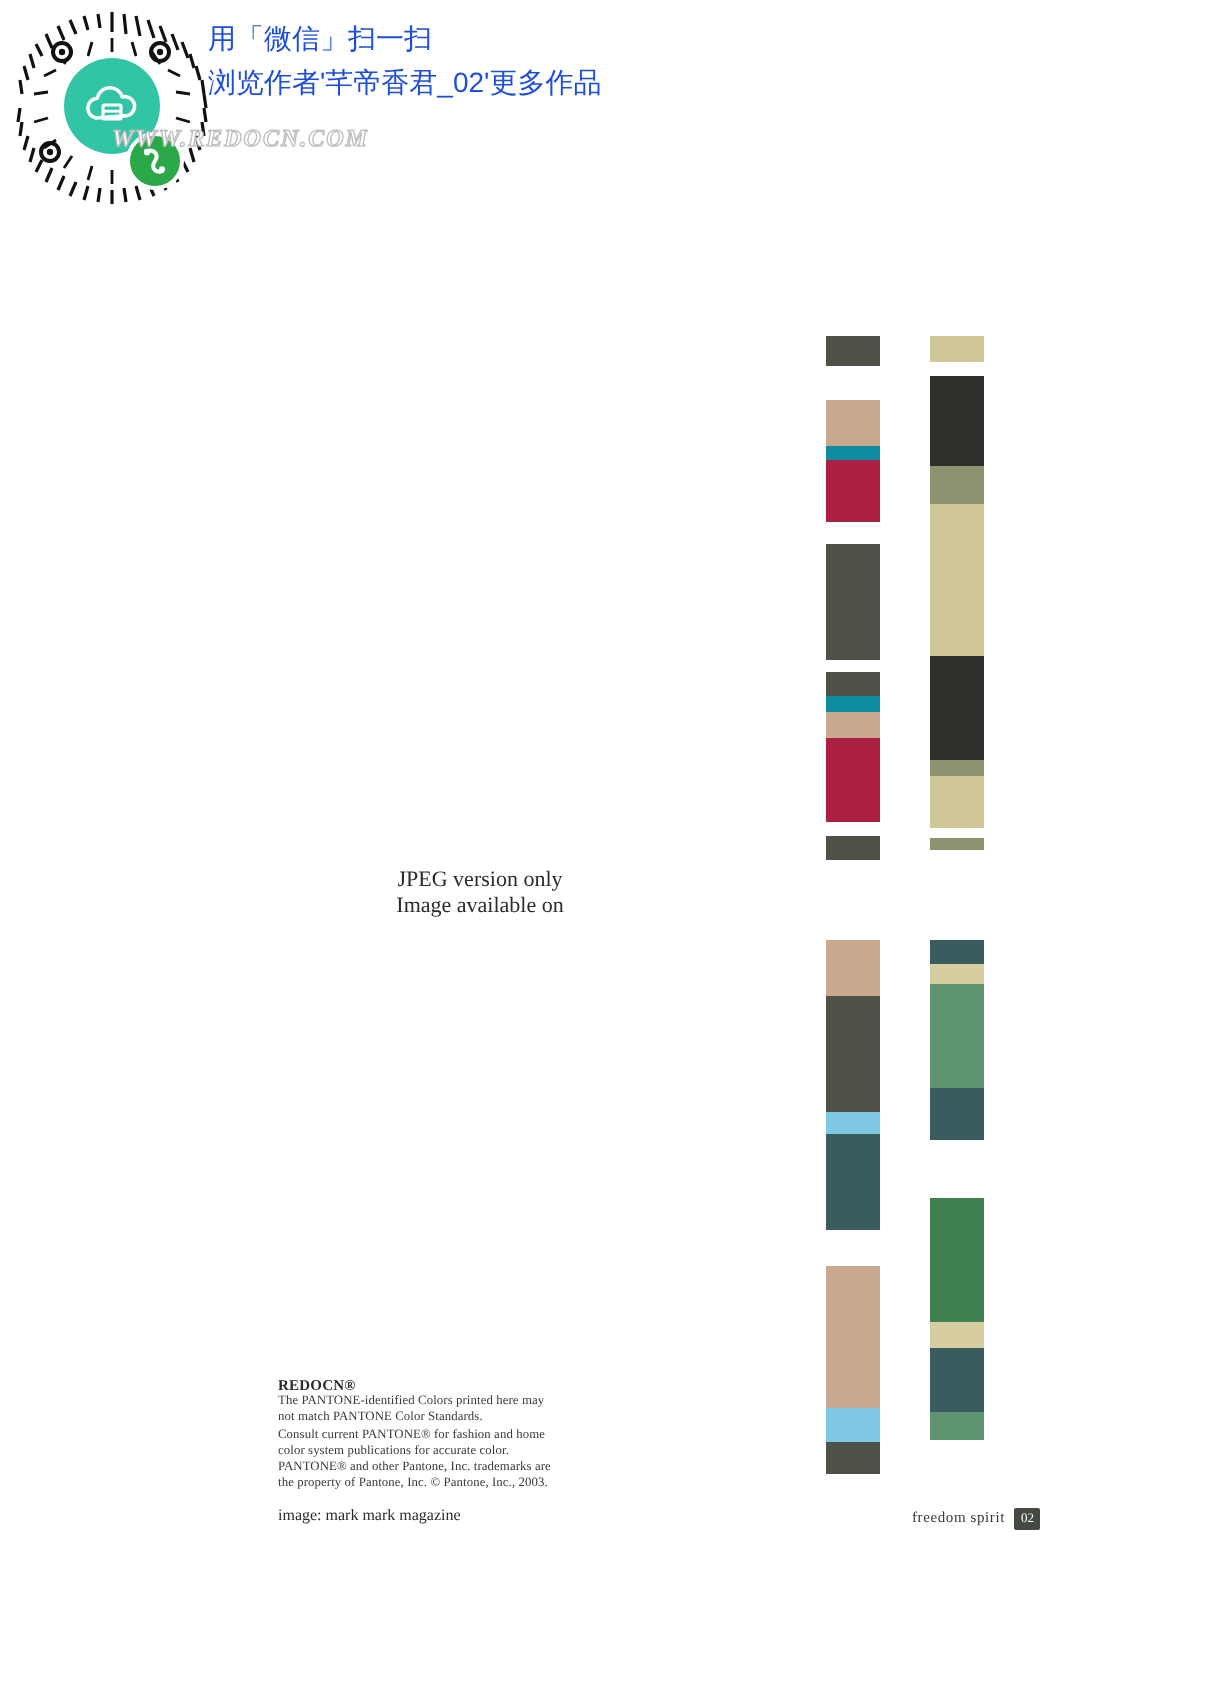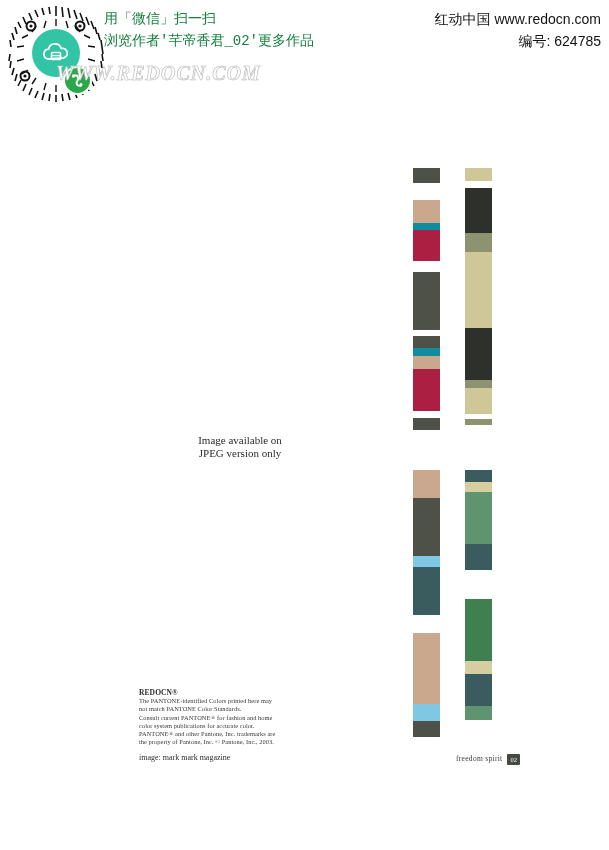--- a/index.html
+++ b/index.html
@@ -16,28 +16,28 @@
   .qr-rays{position:absolute;left:0;top:0;width:100px;height:100px;}
   .qr-core{position:absolute;left:26px;top:25px;width:48px;height:48px;
     border-radius:50%;background:#31c5a6;}
   .qr-cloud{position:absolute;left:37px;top:37px;width:26px;height:24px;}
   .qr-badge{position:absolute;left:57px;top:62px;width:25px;height:25px;
     border-radius:50%;background:#2ba84a;border:2px solid #ffffff;}
   .qr-badge-g{position:absolute;left:0;top:0;width:25px;height:25px;}
 
   .wm{position:absolute;left:56px;top:62px;
     font-family:"Liberation Serif", serif;
-    font-style:italic;font-weight:bold;font-size:20px;
+    font-style:italic;font-weight:bold;font-size:12px;
     letter-spacing:1px;color:#ffffff;
     -webkit-text-stroke:0.6px #bdbdbd;
     text-shadow:0 0 1px #c9c9c9;
     white-space:nowrap;}
 
   .hdr-left{position:absolute;left:104px;top:8px;width:290px;}
-  .hdr-left div{font-size:14px;line-height:22px;color:#15803d;white-space:nowrap;font-family:Liberation Mono, monospace;}
+  .hdr-left div{font-size:14px;line-height:22px;color:#1d4ed8;white-space:nowrap;}
 
   .hdr-right{position:absolute;right:8px;top:8px;text-align:right;}
   .hdr-right div{font-size:14px;line-height:22px;color:#111;white-space:nowrap;}
 
   
   .notice{position:absolute;left:0;top:434px;width:480px;text-align:center;}
   .notice div{font-family:"Liberation Serif", serif;font-size:11px;
     line-height:13px;color:#2b2b2b;}
 
   
@@ -157,29 +157,25 @@
     </div>
   </div>
 
   <div class="wm">WWW.REDOCN.COM</div>
 
   <div class="hdr-left">
     <div>用「微信」扫一扫</div>
     <div>浏览作者'芊帝香君_02'更多作品</div>
   </div>
 
-  <div class="hdr-right">
-    <div>红动中国 www.redocn.com</div>
-    <div>编号: 624785</div>
-  </div>
 </div>
 
 <div class="notice">
+  <div>JPEG version only</div>
   <div>Image available on</div>
-  <div>JPEG version only</div>
 </div>
 
 <div class="pantone">
   <div class="pt-title">REDOCN®</div>
   <div class="pt-line">The PANTONE-identified Colors printed here may</div>
   <div class="pt-line">not match PANTONE Color Standards.</div>
   <div class="pt-line">Consult current PANTONE® for fashion and home</div>
   <div class="pt-line">color system publications for accurate color.</div>
   <div class="pt-line">PANTONE® and other Pantone, Inc. trademarks are</div>
   <div class="pt-line">the property of Pantone, Inc. © Pantone, Inc., 2003.</div>

